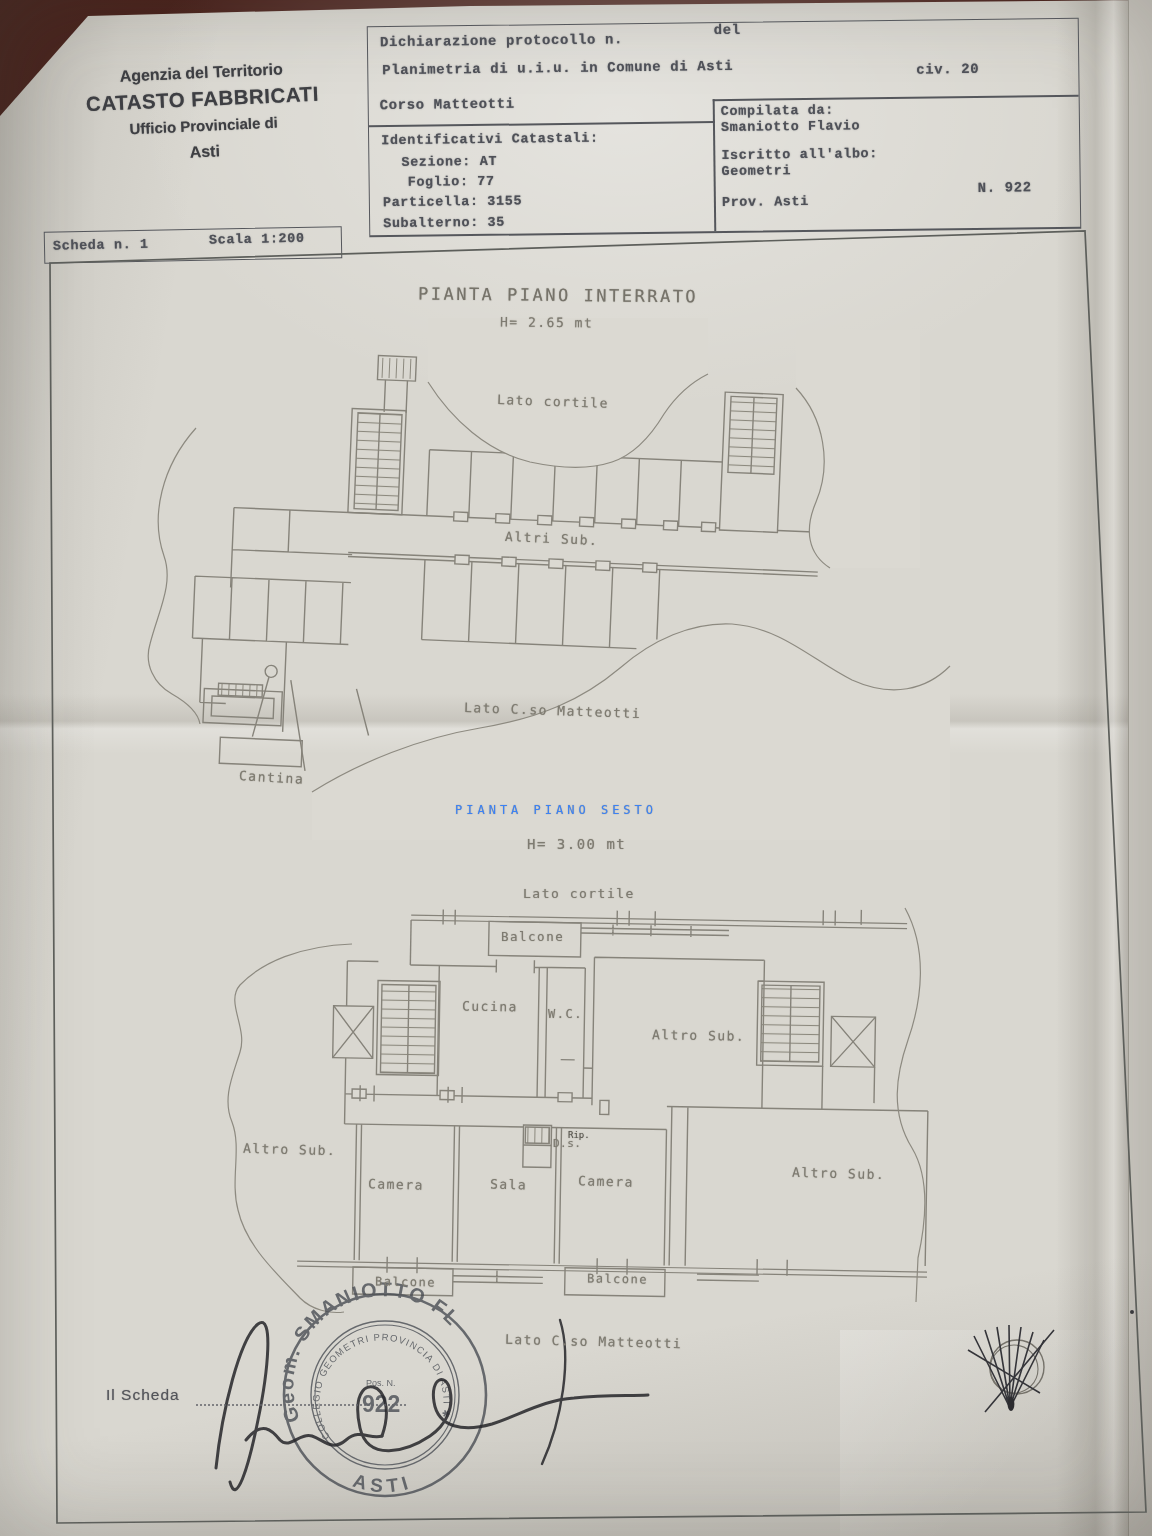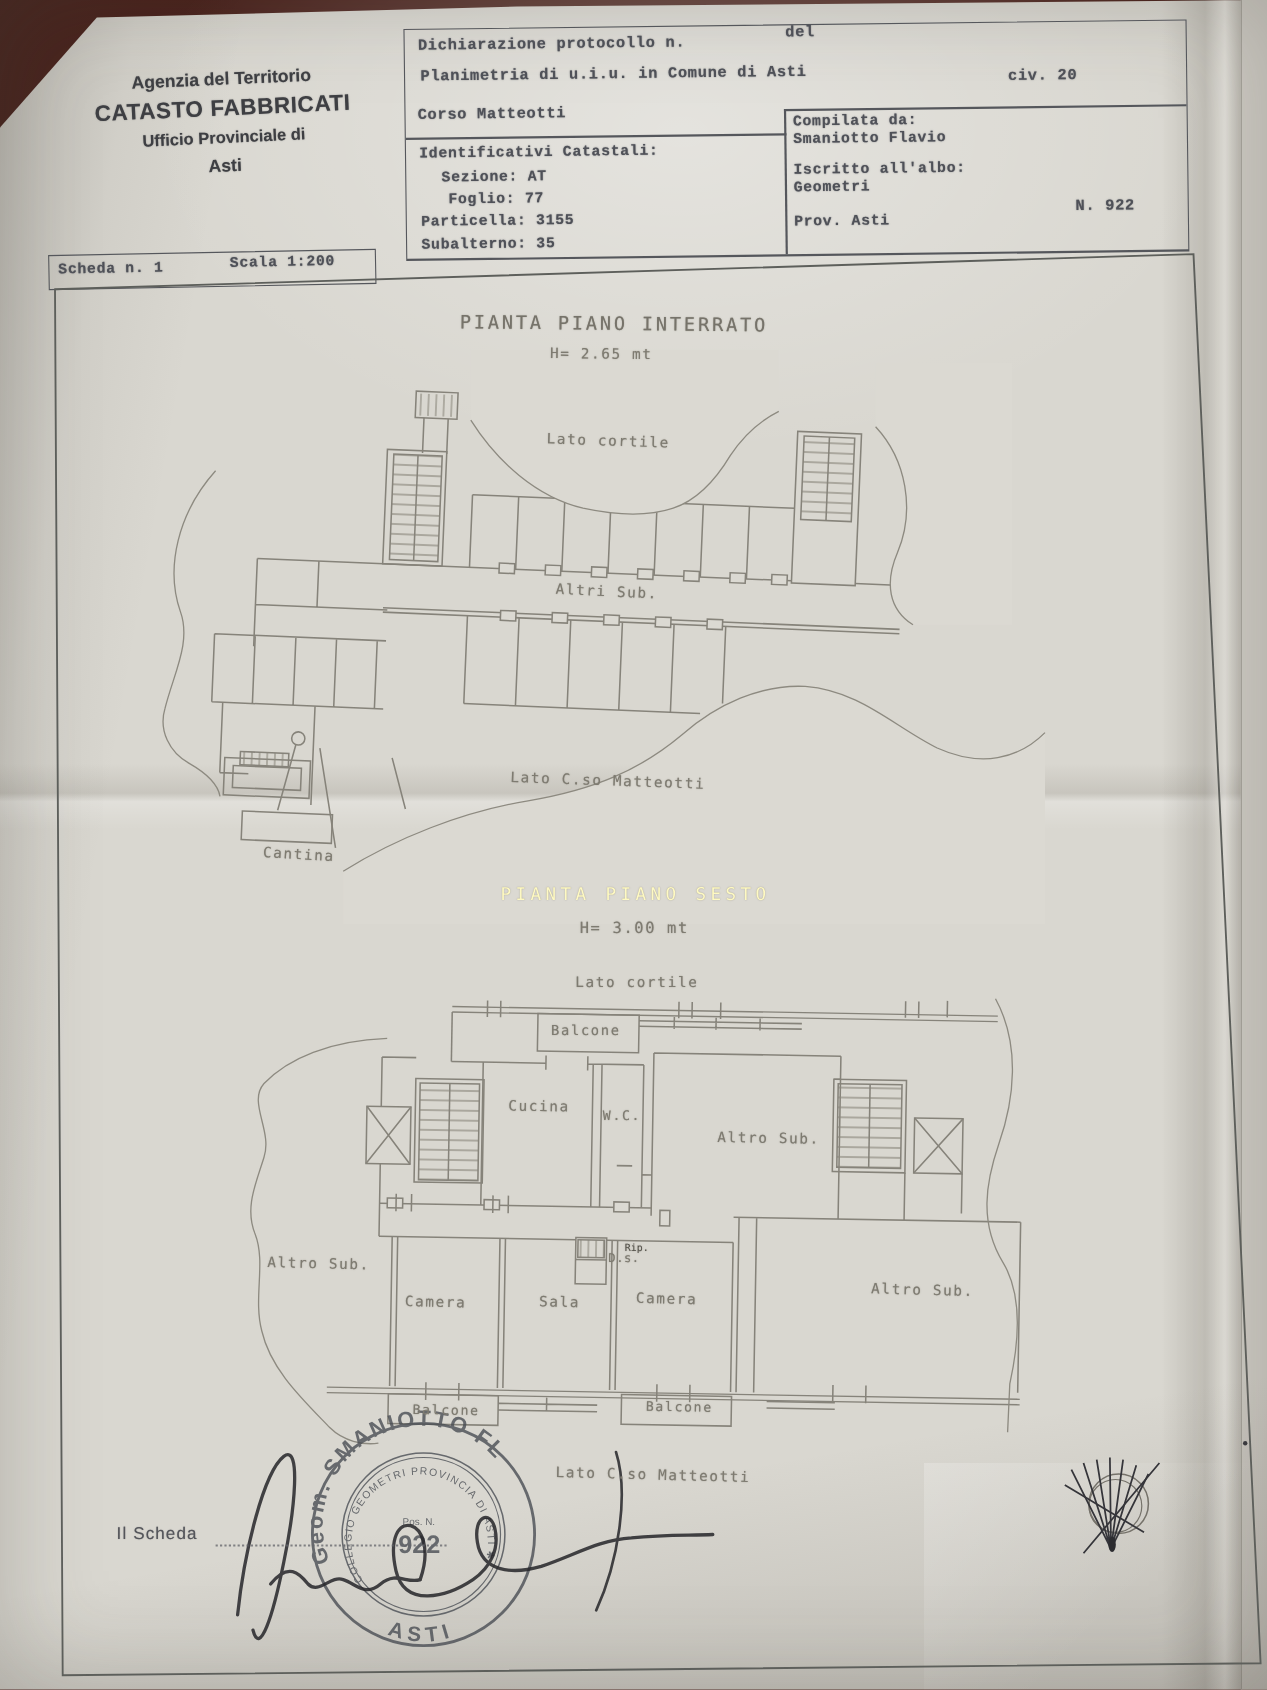--- a/index.html
+++ b/index.html
@@ -258,21 +258,21 @@
     </g>
   </svg>
 
   <span class="abs hd hd-t" style="left:418px;top:285px;transform:rotate(.6deg);">PIANTA PIANO INTERRATO</span>
   <span class="abs hd" style="left:500px;top:315px;transform:rotate(.6deg);">H= 2.65 mt</span>
   <span class="abs hd" style="left:497px;top:394px;transform:rotate(2deg);">Lato cortile</span>
   <span class="abs hd" style="left:505px;top:531px;transform:rotate(2.6deg);">Altri Sub.</span>
   <span class="abs hd" style="left:464px;top:703px;transform:rotate(2deg);">Lato C.so Matteotti</span>
   <span class="abs hd" style="left:239px;top:770px;transform:rotate(3.4deg);font-size:13px;">Cantina</span>
 
-  <span class="abs hd" style="left:455px;top:803px;font-size:16px;letter-spacing:4px;color:#fef9c3;">PIANTA PIANO SESTO</span>
+  <span class="abs hd" style="left:455px;top:803px;font-size:12px;letter-spacing:4px;color:#3b82f6;">PIANTA PIANO SESTO</span>
   <span class="abs hd" style="left:527px;top:836px;font-size:14px;">H= 3.00 mt</span>
   <span class="abs hd" style="left:523px;top:886px;">Lato cortile</span>
   <span class="abs hd" style="left:501px;top:929px;font-size:12.5px;">Balcone</span>
   <span class="abs hd" style="left:462px;top:999px;transform:rotate(1deg);">Cucina</span>
   <span class="abs hd" style="left:548px;top:1007px;font-size:12px;">W.C.</span>
   <span class="abs hd" style="left:652px;top:1028px;transform:rotate(1deg);">Altro Sub.</span>
   <span class="abs hd" style="left:553px;top:1089px;font-size:11px;letter-spacing:.5px;margin-top:48px;">D.s.</span>
   <span class="abs hd" style="left:528px;top:1130px;font-size:9px;letter-spacing:0;color:#55534c;margin-left:40px;">Rip.</span>
   <span class="abs hd" style="left:243px;top:1142px;transform:rotate(1.5deg);">Altro Sub.</span>
   <span class="abs hd" style="left:368px;top:1177px;transform:rotate(1.5deg);">Camera</span>

